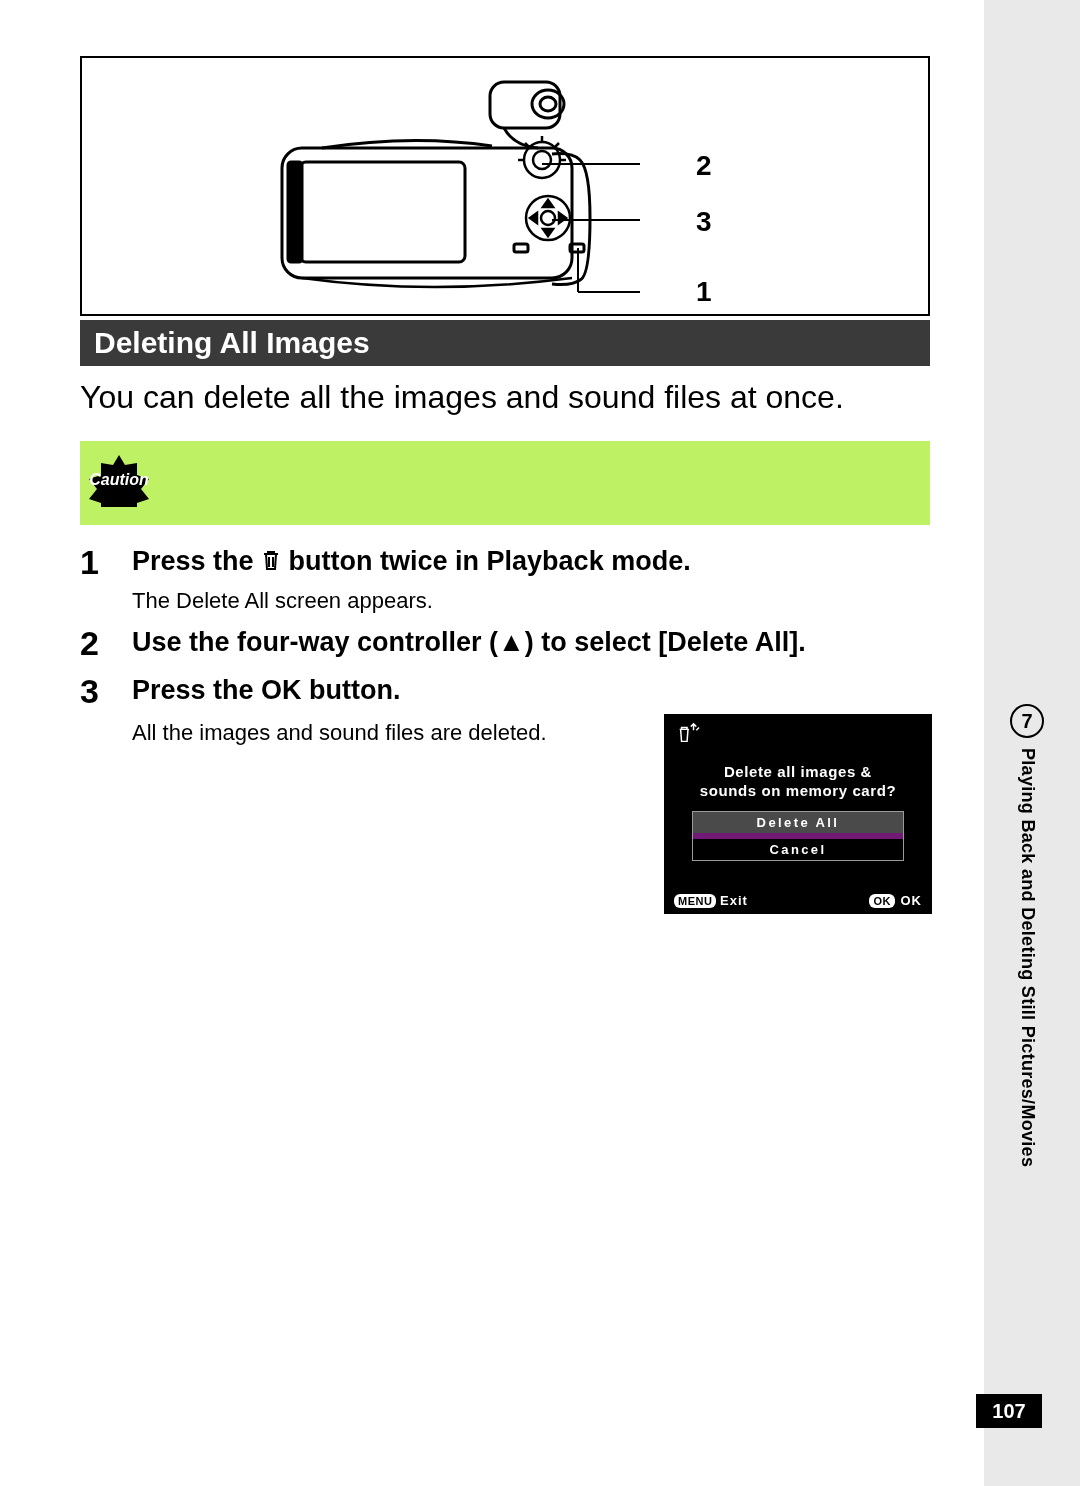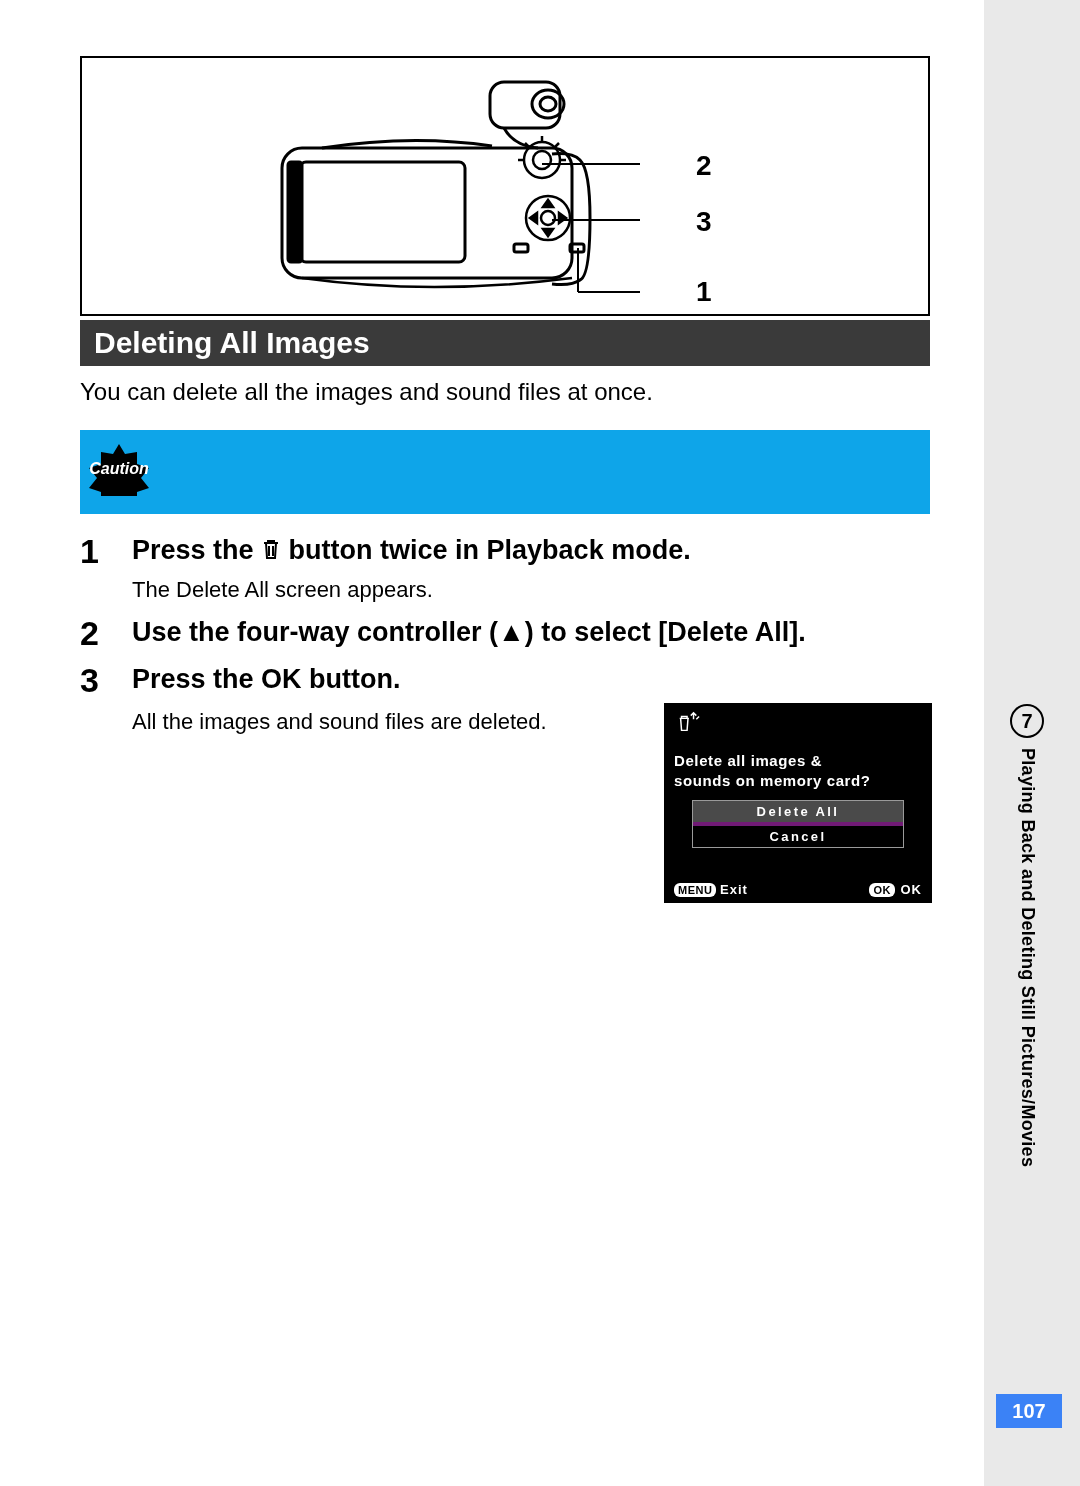--- a/index.html
+++ b/index.html
@@ -5,46 +5,46 @@
   * { box-sizing: border-box; margin: 0; padding: 0; }
   html, body { width: 1080px; height: 1486px; background: #fff; font-family: Arial, Helvetica, sans-serif; color: #000; }
   .page { position: relative; width: 1080px; height: 1486px; }
   .grey-strip { position: absolute; top: 0; right: 0; width: 96px; height: 1486px; background: #e9e9e9; }
   .content { position: absolute; left: 80px; top: 56px; width: 850px; }
   .illust-box { border: 2px solid #000; height: 260px; position: relative; background: #fff; }
   .camera-svg { position: absolute; left: 170px; top: 10px; width: 400px; height: 240px; }
   .callout-line { stroke: #000; stroke-width: 2; }
   .callout-num { position: absolute; font-size: 28px; font-weight: 700; }
   .section-bar { background: #3a3a3a; color: #fff; font-size: 30px; font-weight: 700; padding: 6px 14px; margin-top: 4px; }
-  .intro { font-size: 24px; margin-top: 10px; line-height: 1.35; }
-  .caution-row { display: flex; align-items: flex-start; gap: 30px; background: #0ea5e9; margin-top: 22px; padding: 10px 12px 14px 0; }
+  .intro { font-size: 32px; margin-top: 10px; line-height: 1.35; }
+  .caution-row { display: flex; align-items: flex-start; gap: 30px; background: #bef264; margin-top: 22px; padding: 10px 12px 14px 0; }
   .caution-badge { flex: 0 0 auto; }
   .caution-list { font-size: 22px; line-height: 1.5; }
   .caution-list .bul::before { content: "• "; }
   .steps { margin-top: 18px; }
   .step { display: flex; gap: 24px; margin-top: 8px; }
   .step-num { font-size: 34px; font-weight: 700; width: 28px; flex: 0 0 28px; line-height: 1.15; }
   .step-body { flex: 1; }
   .step-title { font-size: 27px; font-weight: 700; line-height: 1.35; }
   .step-desc { font-size: 22px; margin-top: 4px; line-height: 1.4; }
   .after-steps-row { display: flex; align-items: flex-start; gap: 16px; margin-top: 6px; }
   .lcd { width: 268px; height: 200px; background: #000; border: 2px solid #000; position: relative; color: #fff; flex: 0 0 268px; margin-left: auto; margin-right: -2px; }
   .lcd-inner { position: absolute; inset: 0; padding: 6px 8px 4px 8px; display: flex; flex-direction: column; }
-  .lcd-msg { text-align: left; font-size: 15px; font-weight: 700; letter-spacing: 0.6px; margin-top: 16px; line-height: 1.3; text-shadow: 0 0 2px #000, 1px 1px 0 #000; }
+  .lcd-msg { text-align: center; font-size: 15px; font-weight: 700; letter-spacing: 0.6px; margin-top: 16px; line-height: 1.3; text-shadow: 0 0 2px #000, 1px 1px 0 #000; }
   .lcd-opts { border: 1px solid #9a9a9a; margin: 10px 18px 0 18px; }
   .lcd-opt { text-align: center; font-size: 13px; font-weight: 700; letter-spacing: 2.4px; padding: 3px 16px; }
   .lcd-opt.sel { background: #4a4a4a; }
-  .lcd-opt + .lcd-opt { border-top: 4px solid #701a75; }
+  .lcd-opt + .lcd-opt { border-top: 6px solid #701a75; }
   .lcd-foot { display: flex; justify-content: space-between; align-items: center; font-size: 13px; font-weight: 700; margin-top: auto; padding-top: 6px; }
   .lcd-chip { background: #fff; color: #000; border-radius: 6px; padding: 1px 4px; font-size: 11px; letter-spacing: 0.5px; }
   .lcd-icon { width: 28px; height: 24px; }
   .side-chapter { position: absolute; right: 36px; top: 704px; display: flex; flex-direction: column; align-items: center; }
   .chapter-circle { width: 34px; height: 34px; border-radius: 50%; border: 2.5px solid #000; display: flex; align-items: center; justify-content: center; font-size: 20px; font-weight: 700; }
   .side-text { writing-mode: vertical-rl; font-size: 18px; font-weight: 700; margin-top: 10px; letter-spacing: 0.3px; }
-  .page-num-box { position: absolute; right: 18px; bottom: 58px; width: 66px; height: 34px; background: #3b82f6; color: #fff; font-size: 20px; font-weight: 700; display: flex; align-items: center; justify-content: center; }
+  .page-num-box { position: absolute; right: 38px; bottom: 58px; width: 66px; height: 34px; background: #000000; color: #fff; font-size: 20px; font-weight: 700; display: flex; align-items: center; justify-content: center; }
   .trash-inline { display: inline-block; vertical-align: -2px; }
 </style>
 </head>
 <body>
 
 <div class="page">
   <div class="grey-strip"></div>
 
   <div class="content">
 

